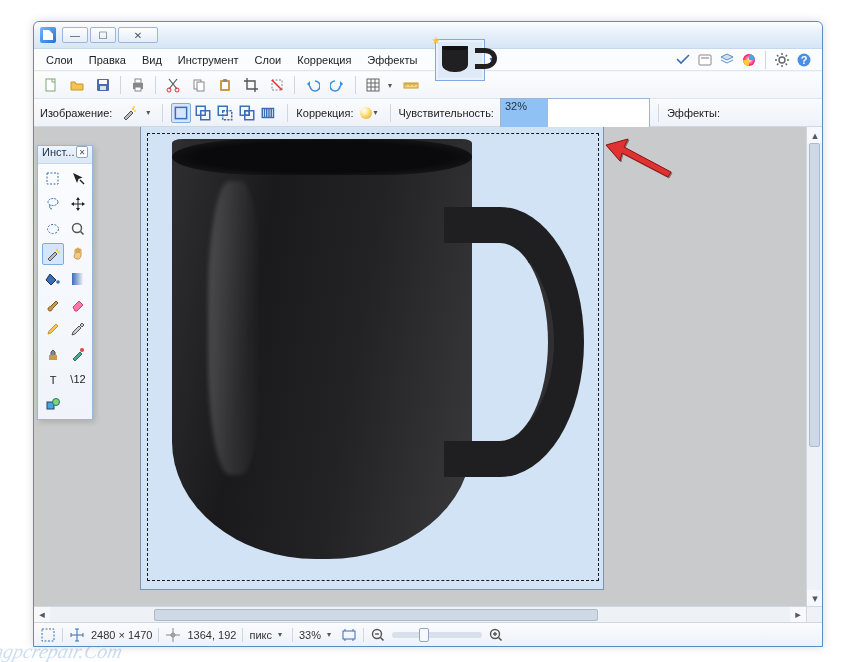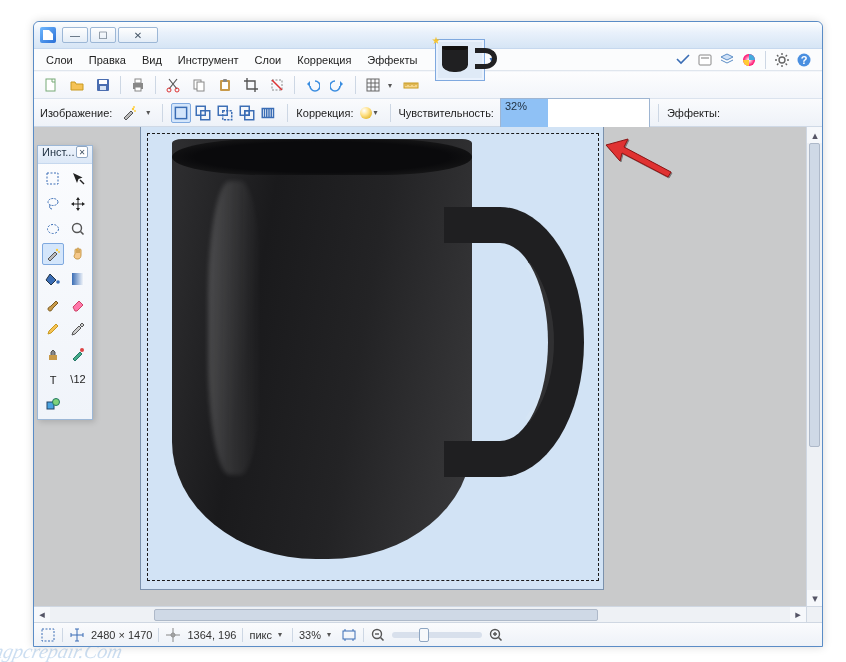--- a/index.html
+++ b/index.html
@@ -366,21 +366,21 @@
         </svg>
       </span>
     <span>2480 × 1470</span>
     <div class="sep"></div>
     <span class="ico">
         <svg viewBox="0 0 16 16">
           <path d="M8 1v14M1 8h14" stroke="#888"></path>
           <circle cx="8" cy="8" r="2" fill="none" stroke="#888"></circle>
         </svg>
       </span>
-    <span>1364, 196</span>
+    <span>1364, 192</span>
     <div class="sep"></div>
     <span>пикс</span>
     <span class="tb-dd">▾</span>
     <div class="sep"></div>
     <span>33%</span>
     <span class="tb-dd">▾</span>
     <span class="ico">
         <svg viewBox="0 0 16 16">
           <rect x="2" y="4" width="12" height="8" fill="none" stroke="#3a6db5"></rect>
           <path d="M4 2v2M12 2v2M4 14v-2M12 14v-2" stroke="#3a6db5"></path>

